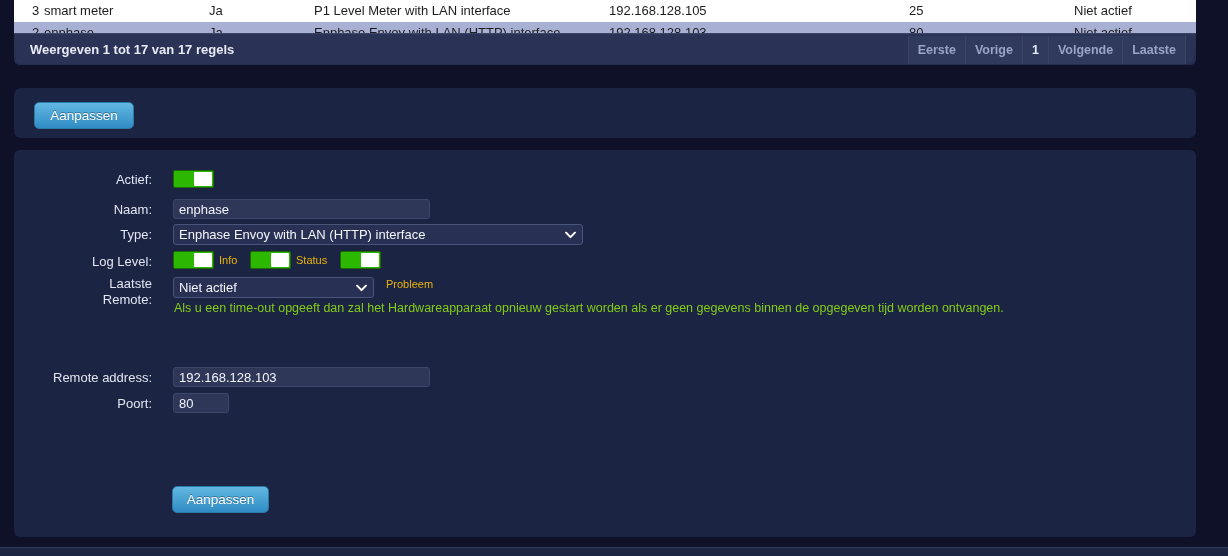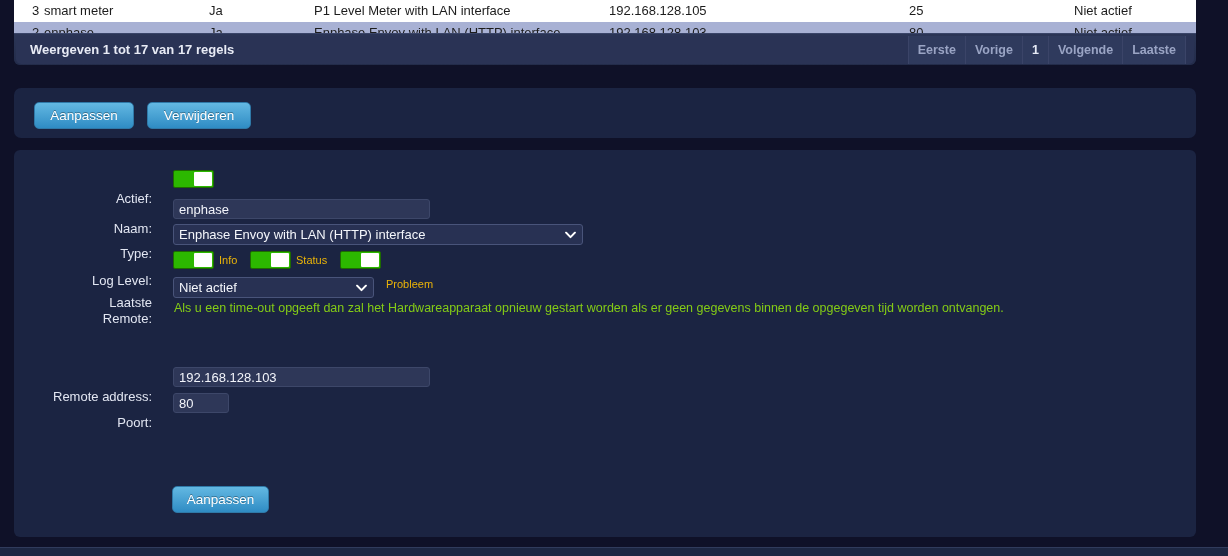--- a/index.html
+++ b/index.html
@@ -114,21 +114,21 @@
   #form-panel {
     position: absolute; left: 0; top: 150px;
     width: 1182px; height: 387px;
     background: #1b2442;
     border-radius: 6px;
   }
   .lbl {
     position: absolute;
     font-size: 13px; color: #e2e6f2;
     text-align: right; white-space: nowrap;
-    width: 130px; left: 8px; margin-top: 19px;
+    width: 130px; left: 8px;
   }
 
   
   .tinput {
     position: absolute;
     height: 20px;
     background: #2e3758;
     border: 1px solid #3d4769;
     border-radius: 3px;
     color: #f2f4fa;
@@ -254,21 +254,20 @@
             <div class="pg current">1</div>
             <div class="pg">Volgende</div>
             <div class="pg">Laatste</div>
           </div>
         </div>
       </div>
     </div>
 
     <div id="action-panel">
       <div class="btn" id="btn-aanpassen">Aanpassen</div>
-      <div class="btn" id="btn-verwijderen">Verwijderen</div>
     </div>
 
     <div id="form-panel">
 
       <div class="lbl" style="top:22px;">Actief:</div>
       <div class="toggle" style="left:159px; top:20px;">
         <div class="knob"></div>
       </div>
 
       <div class="lbl" style="top:52px;">Naam:</div>

